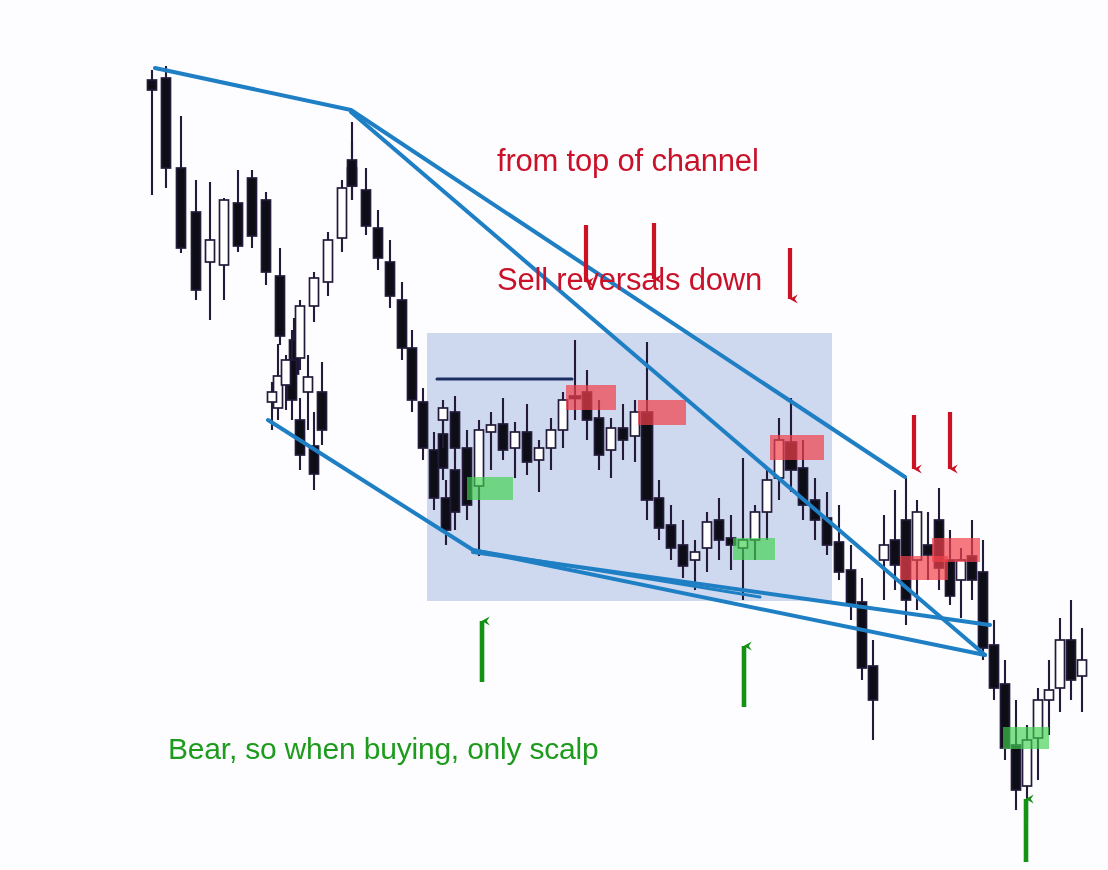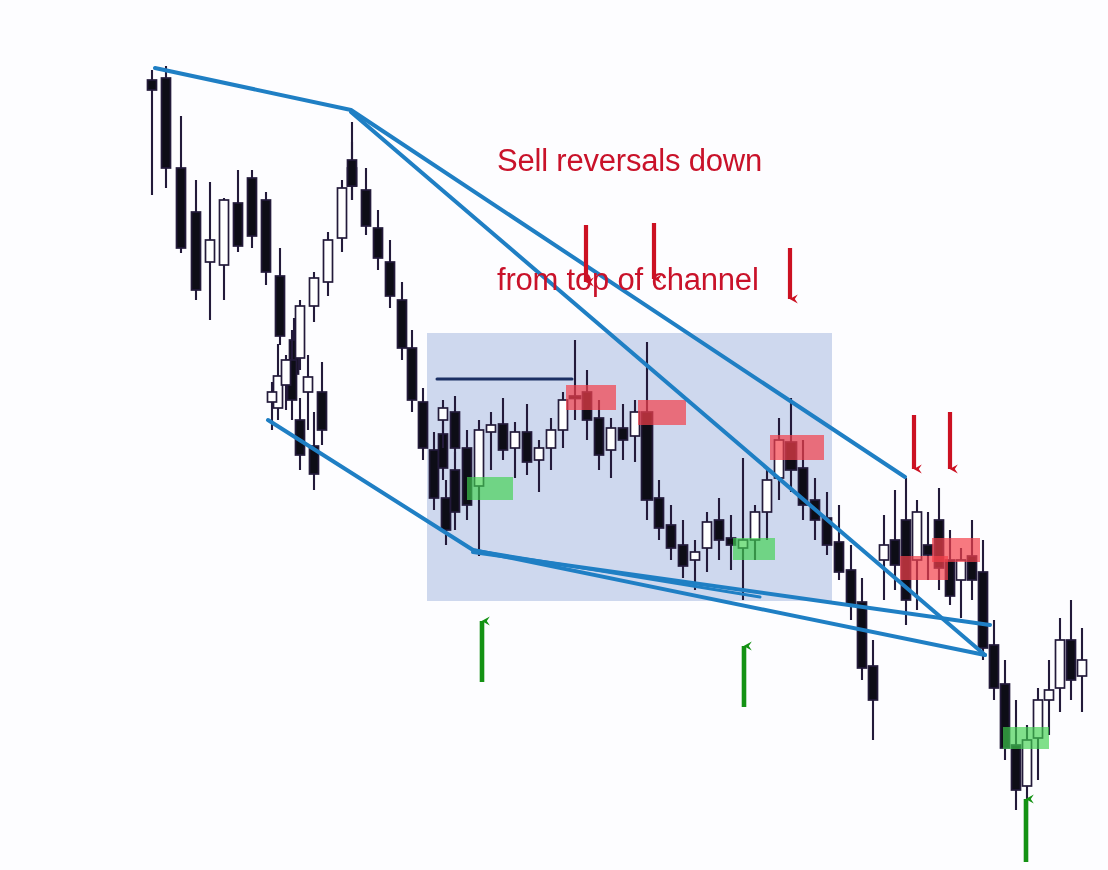--- a/index.html
+++ b/index.html
@@ -441,18 +441,19 @@
         <line x1="790" y1="248" x2="790" y2="299" stroke="#cc1122" stroke-width="4.2" marker-end="url(#arrow-down-head)"></line>
         <line x1="914" y1="415" x2="914" y2="469" stroke="#cc1122" stroke-width="4.2" marker-end="url(#arrow-down-head)"></line>
         <line x1="950" y1="412" x2="950" y2="469" stroke="#cc1122" stroke-width="4.2" marker-end="url(#arrow-down-head)"></line>
         <line x1="482" y1="682" x2="482" y2="621" stroke="#149214" stroke-width="4.6" marker-end="url(#arrow-up-head)"></line>
         <line x1="744" y1="707" x2="744" y2="646" stroke="#149214" stroke-width="4.6" marker-end="url(#arrow-up-head)"></line>
         <line x1="1026" y1="862" x2="1026" y2="799" stroke="#149214" stroke-width="4.6" marker-end="url(#arrow-up-head)"></line>
       </g>
   </svg>
 
   <div class="anno" id="sell-note">
+    <div>from top of channel</div>
     <div>Sell reversals down</div>
-    <div>from top of channel</div>
   </div>
 
+  <div class="anno" id="bear-note">Bear, so when buying, only scalp</div>
 
 </div>
 
 </body></html>

